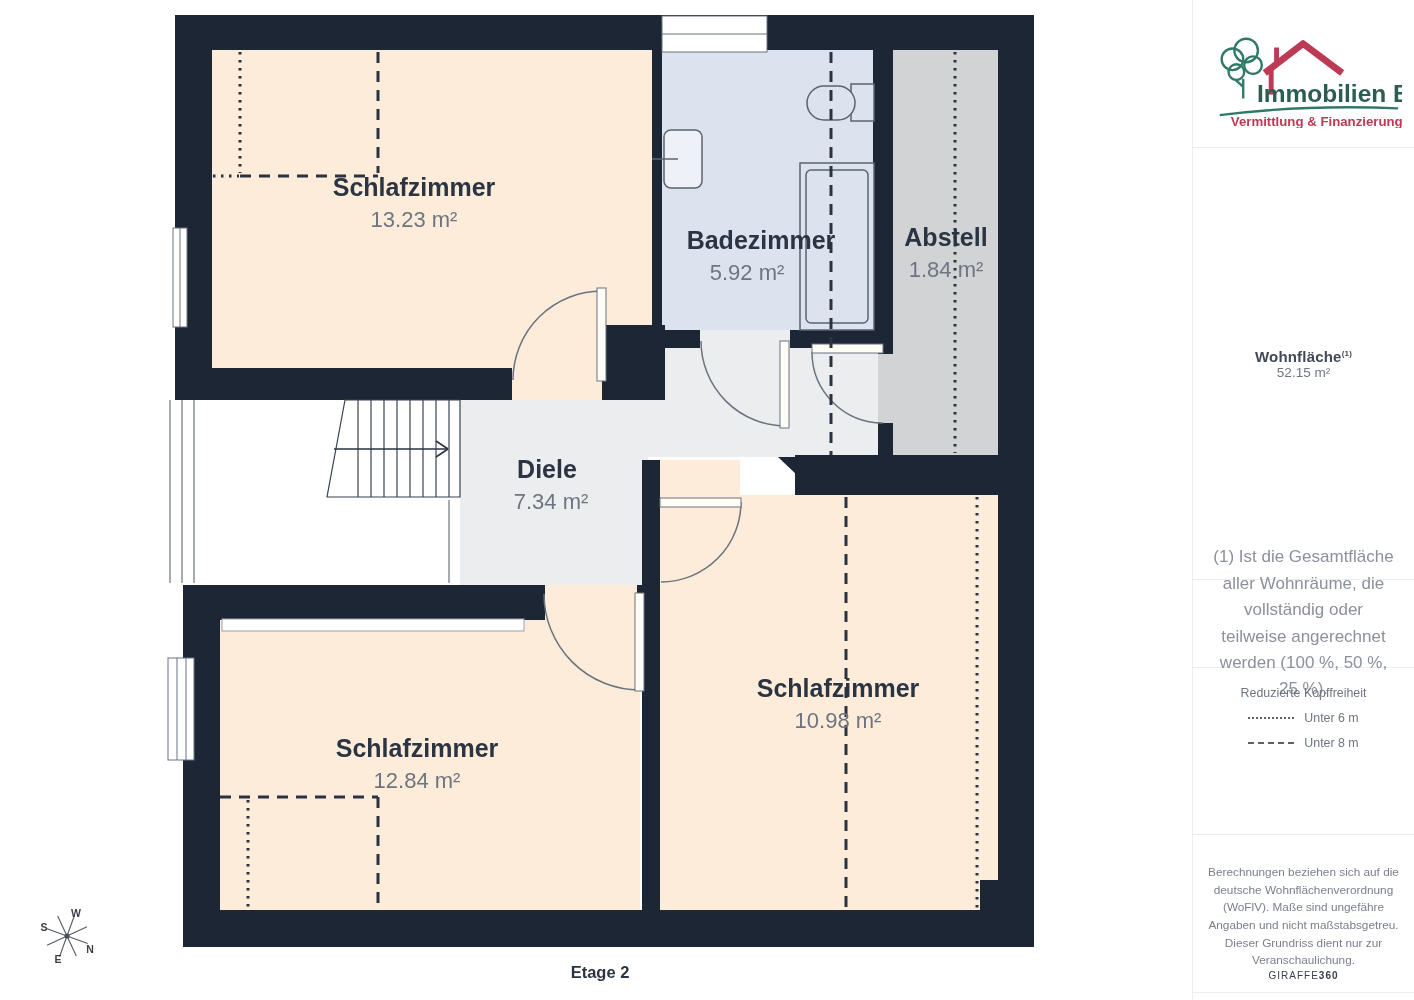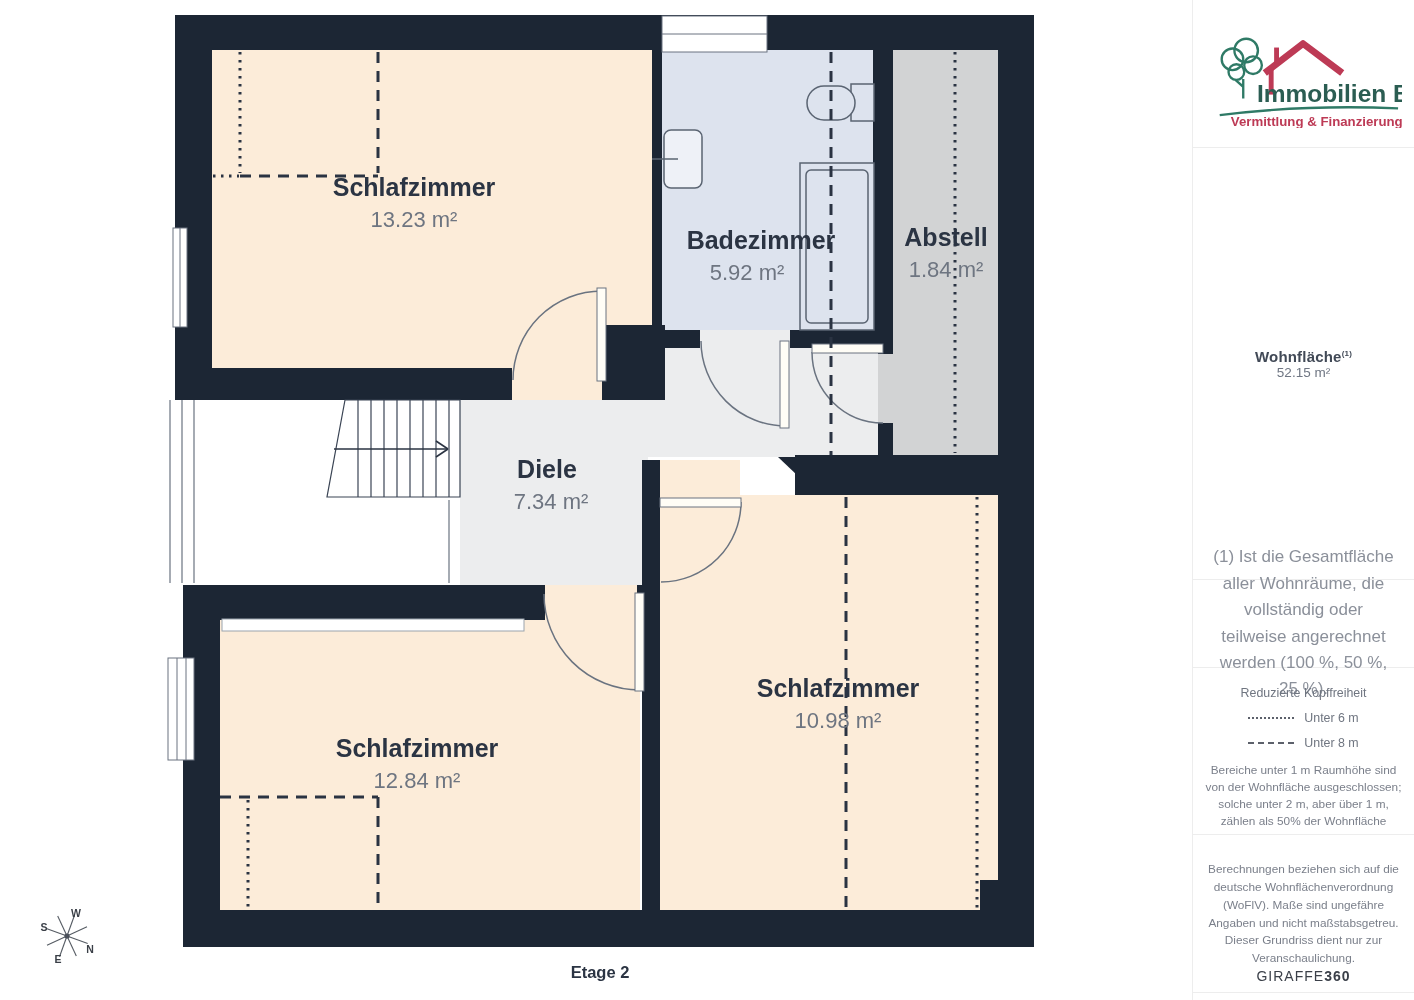--- a/index.html
+++ b/index.html
@@ -25,21 +25,21 @@
   .note-text{font-size:17px;line-height:1.55;color:#8b909a;width:186px;}
 
   .headroom-title{font-size:12.4px;color:#6f7580;}
   .legend-row{display:flex;align-items:center;margin-top:11px;}
   .legend-sample{display:inline-block;width:46px;height:0;border-top:2px dotted #5c616b;}
   .legend-sample.dashed{border-top-style:dashed;}
   .legend-label{font-size:12.4px;color:#6f7580;margin-left:10px;}
   .headroom-desc{font-size:11.8px;line-height:1.45;color:#7a7f8a;width:198px;margin-top:12px;}
 
   .disclaimer-text{font-size:11.8px;line-height:1.5;color:#7a7f8a;width:200px;}
-  .brand-line{font-size:14px;letter-spacing:1px;color:#3b4049;}
+  .brand-line{font-size:10px;letter-spacing:1px;color:#3b4049;}
   .brand-line .b{font-weight:700;}
 
   
   text{font-family:"Liberation Sans",sans-serif;}
   .room-name{font-size:25px;font-weight:700;fill:#2b3443;}
   .room-area{font-size:22px;fill:#6e7581;}
   .floor-label{font-size:16.5px;font-weight:700;fill:#2b3443;}
   .compass-letter{font-size:10.5px;font-weight:700;fill:#3a3f47;}
 </style>
 </head>
@@ -255,21 +255,20 @@
     <div class="card card-headroom">
       <div class="headroom-title">Reduzierte Kopffreiheit</div>
       <div class="legend-row">
         <span class="legend-sample"></span>
         <span class="legend-label">Unter 6 m</span>
       </div>
       <div class="legend-row">
         <span class="legend-sample dashed"></span>
         <span class="legend-label">Unter 8 m</span>
       </div>
-      <div class="headroom-desc">Bereiche unter 1 m Raumhöhe sind von der Wohnfläche ausgeschlossen; solche unter 2 m, aber über 1 m, zählen als 50% der Wohnfläche</div>
     </div>
 
     <div class="card card-disclaimer">
       <div class="disclaimer-text">Berechnungen beziehen sich auf die deutsche Wohnflächenverordnung (WoFlV). Maße sind ungefähre Angaben und nicht maßstabsgetreu. Dieser Grundriss dient nur zur Veranschaulichung.</div>
       <div class="brand-line"><span>GIRAFFE</span><span class="b">360</span></div>
     </div>
   </aside>
 </div>
 
 </body></html>

